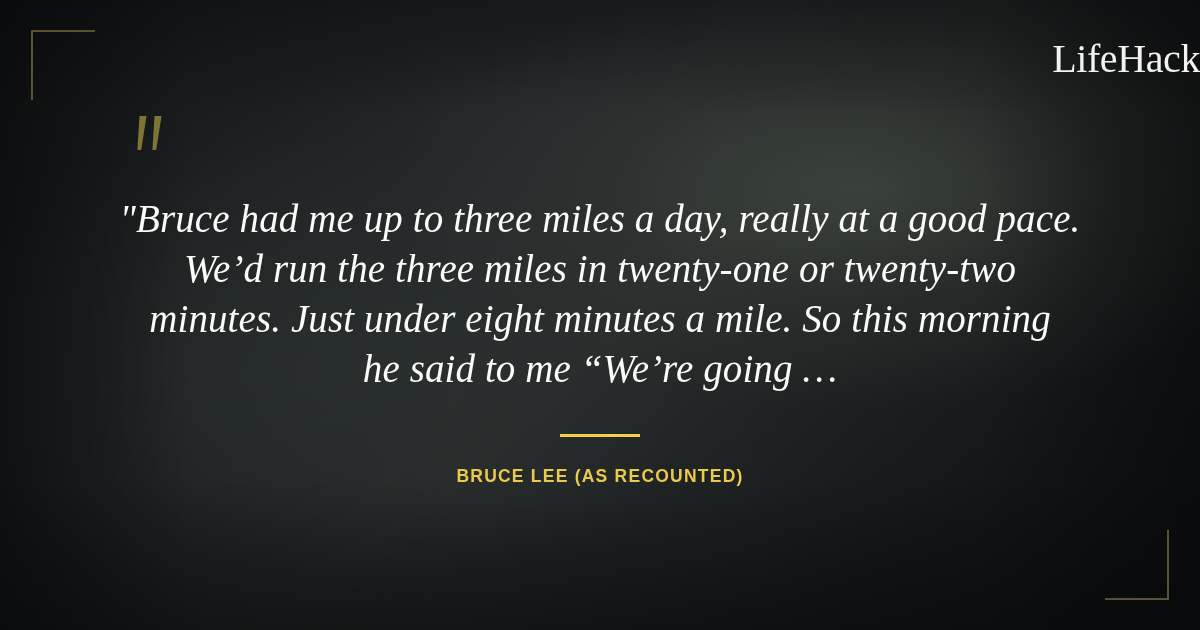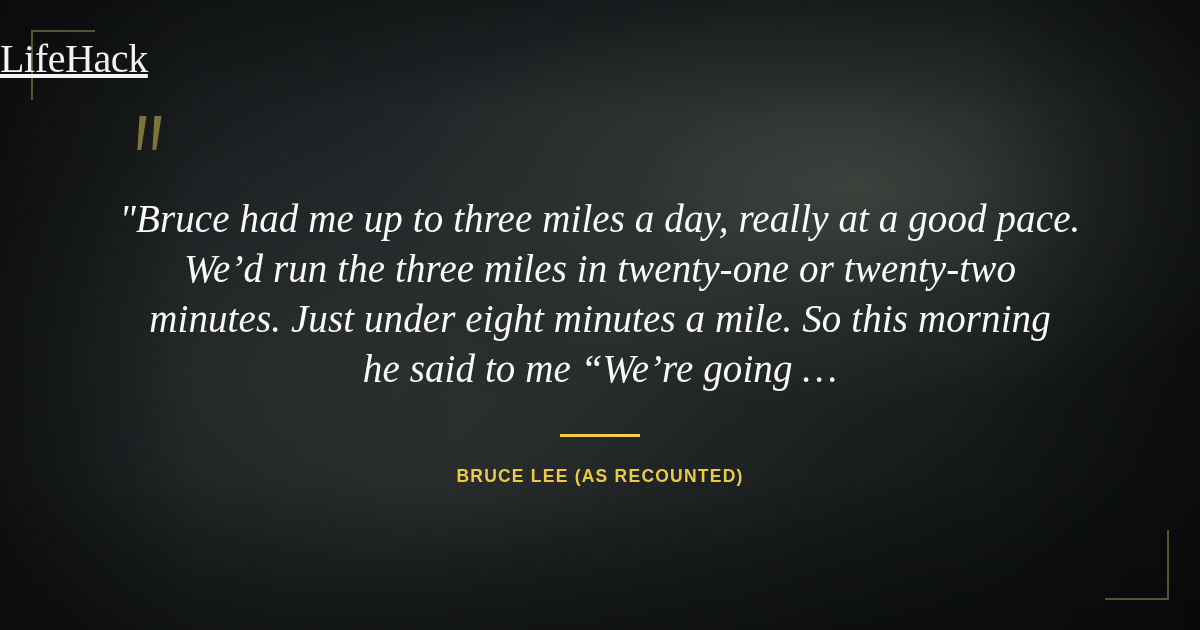--- a/index.html
+++ b/index.html
@@ -57,28 +57,27 @@
     border-bottom: 2px solid #59532f;
     border-right: 2px solid #59532f;
   }
 
   
   .brand {
     position: absolute;
     top: 36px;
     left: 0;
     right: 0;
-    text-align: left;
+    text-align: right;
     font-family: "Liberation Serif", "DejaVu Serif", serif;
     font-size: 40px;
     line-height: 46px;
     font-weight: 400;
     letter-spacing: -0.4px;
     color: #f2f2f0;
-    text-decoration: underline;
   }
 
   
   .quote-mark {
     position: absolute;
     left: 125px;
     top: 112px;
     width: 60px;
     height: 60px;
   }

